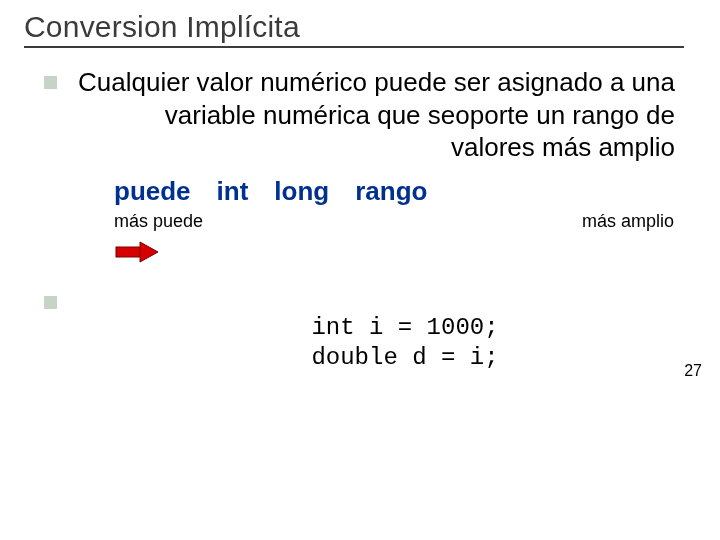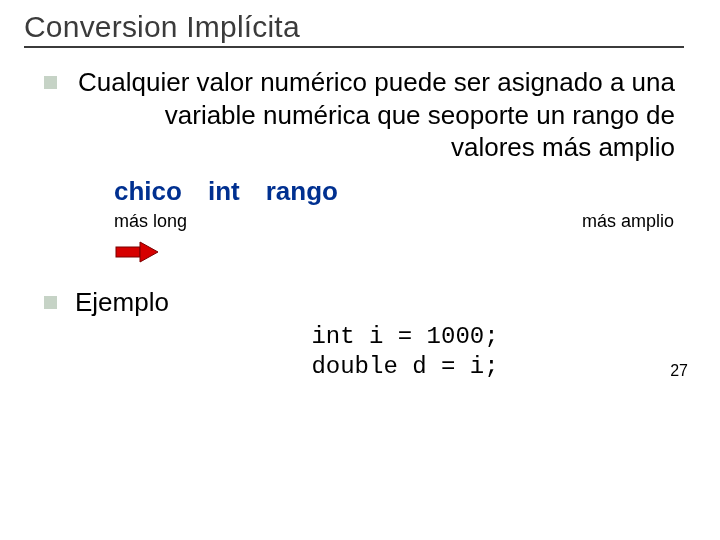--- a/index.html
+++ b/index.html
@@ -85,60 +85,60 @@
     font-size: 24px;
     color: #000;
     margin-left: 90px;
     margin-top: 2px;
     line-height: 1.25;
     white-space: pre;
     text-align: center;
   }
   .page-number {
     position: absolute;
-    right: 32px;
+    right: 18px;
     bottom: 12px;
     font-size: 16px;
     color: #000;
   }
 </style>
 </head>
 <body>
 
 <div class="slide">
 
   <h1 class="title">Conversion Implícita</h1>
   <hr class="title-rule">
 
   <div class="bullet-row">
     <div class="bullet-box"></div>
     <div class="bullet-text">Cualquier valor numérico puede ser asignado a una variable numérica que seoporte un rango de valores más amplio</div>
   </div>
 
   <div class="types-row">
-    <span>chico</span>
+    <span>puede</span>
     <span>int</span>
+    <span>long</span>
     <span>rango</span>
   </div>
 
   <div class="range-row">
-    <span>más long</span>
+    <span>más puede</span>
     <span>más amplio</span>
   </div>
 
   <div class="arrow-holder">
     <svg width="46" height="24" viewBox="0 0 46 24">
       <rect x="2" y="7" width="24" height="10" fill="#d60000" stroke="#7a0000" stroke-width="1"></rect>
       <polygon points="26,2 44,12 26,22" fill="#d60000" stroke="#7a0000" stroke-width="1"></polygon>
     </svg>
   </div>
 
   <div class="ejemplo-block">
     <div class="bullet-row">
       <div class="bullet-box"></div>
-      <div class="bullet-text">Ejemplo</div>
     </div>
     <div class="code-block"><span>int i = 1000;</span>
 <span>double d = i;</span></div>
   </div>
 
   <div class="page-number">27</div>
 </div>
 
 </body></html>

